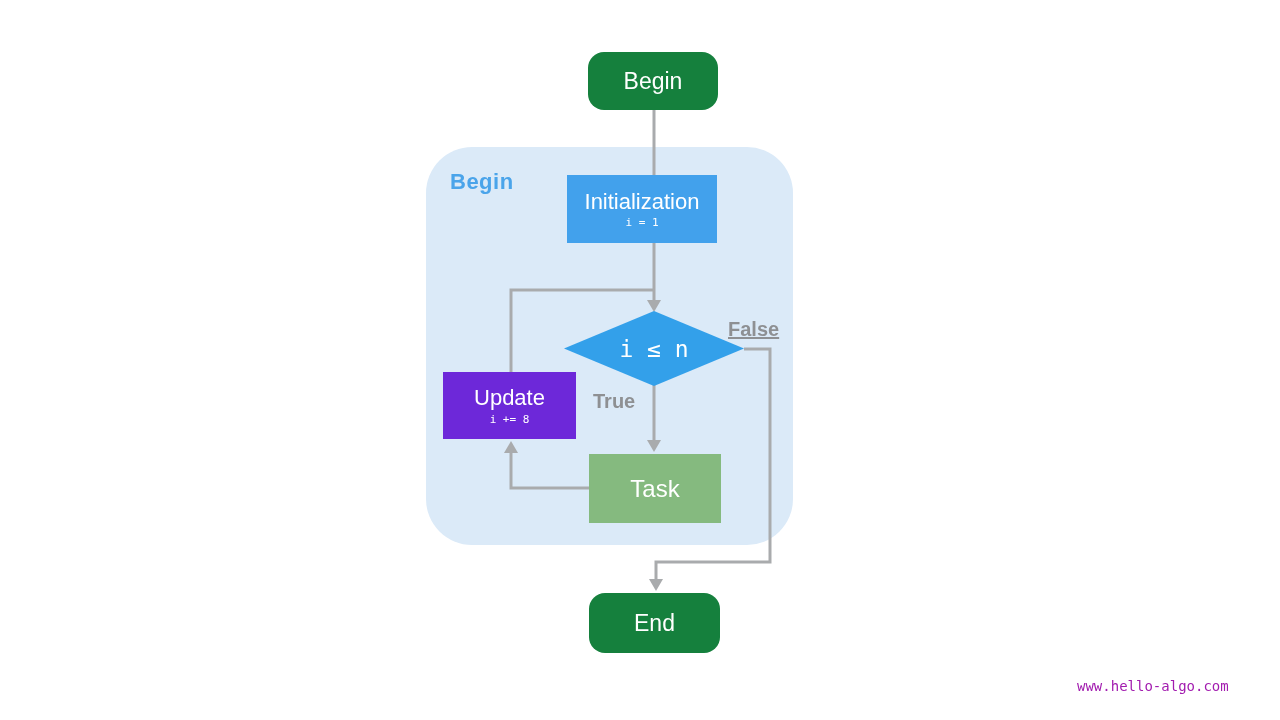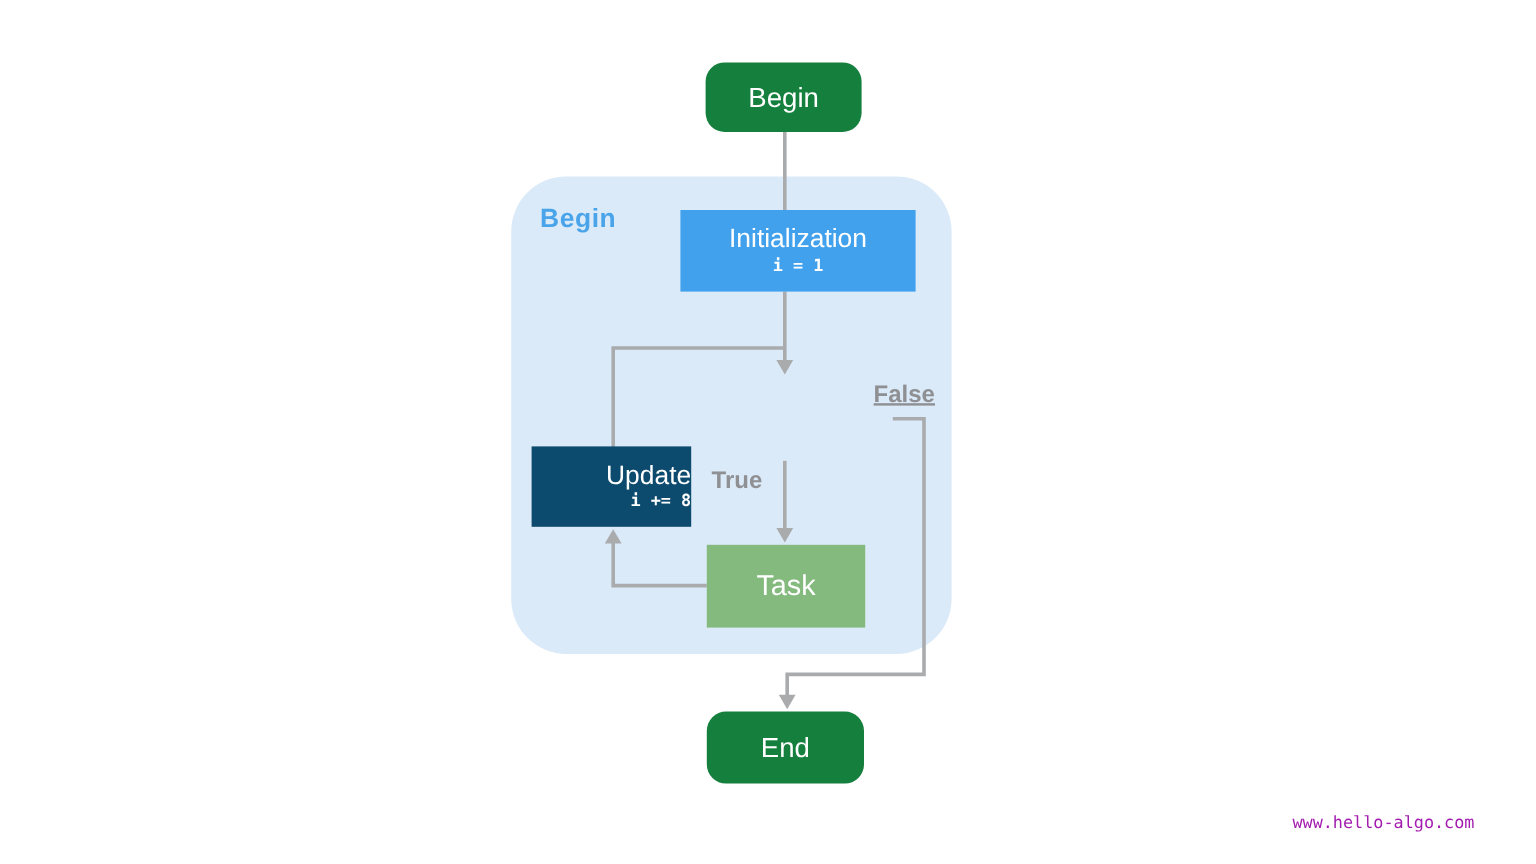--- a/index.html
+++ b/index.html
@@ -33,27 +33,27 @@
 
   .node {
     position: absolute; z-index: 3;
     display: flex; flex-direction: column;
     align-items: center; justify-content: center;
     color: #ffffff; text-align: center;
   }
   .node .title { font-size: 22px; line-height: 1.25; }
   .node .code  {
     font-family: "DejaVu Sans Mono", monospace;
-    font-size: 14px; font-weight: bold; line-height: 1.4;
+    font-size: 11px; font-weight: normal; line-height: 1.4;
   }
   .terminal { background: #15803d; border-radius: 16px; font-size: 23px; }
   .node-begin { left: 588px; top: 52px;  width: 130px; height: 58px; }
   .node-end   { left: 589px; top: 593px; width: 131px; height: 60px; }
-  .node-init   { left: 567px; top: 175px; width: 196px; height: 68px; background: #42a1ec; }
-  .node-update { left: 443px; top: 372px; width: 133px; height: 67px; background: #0c4a6e; align-items: flex-end; }
+  .node-init   { left: 567px; top: 175px; width: 150px; height: 68px; background: #42a1ec; }
+  .node-update { left: 443px; top: 372px; width: 133px; height: 67px; background: #6d28d9; }
   .node-task   { left: 589px; top: 454px; width: 132px; height: 69px; background: #85ba7f; font-size: 24px; }
   .node-cond {
     left: 564px; top: 311px; width: 180px; height: 75px;
     background: #33a0ea;
     clip-path: polygon(50% 0%, 100% 50%, 50% 100%, 0% 50%);
     font-family: "DejaVu Sans Mono", monospace;
     font-size: 23px;
   }
 
   .edge-label {
@@ -98,20 +98,23 @@
 
   <div class="node terminal node-begin">
     <span>Begin</span>
   </div>
 
   <div class="node node-init">
     <span class="title">Initialization</span>
     <span class="code">i = 1</span>
   </div>
 
+  <div class="node node-cond">
+    <span>i ≤ n</span>
+  </div>
 
   <div class="node node-update">
     <span class="title">Update</span>
     <span class="code">i += 8</span>
   </div>
 
   <div class="node node-task">
     <span>Task</span>
   </div>
 

